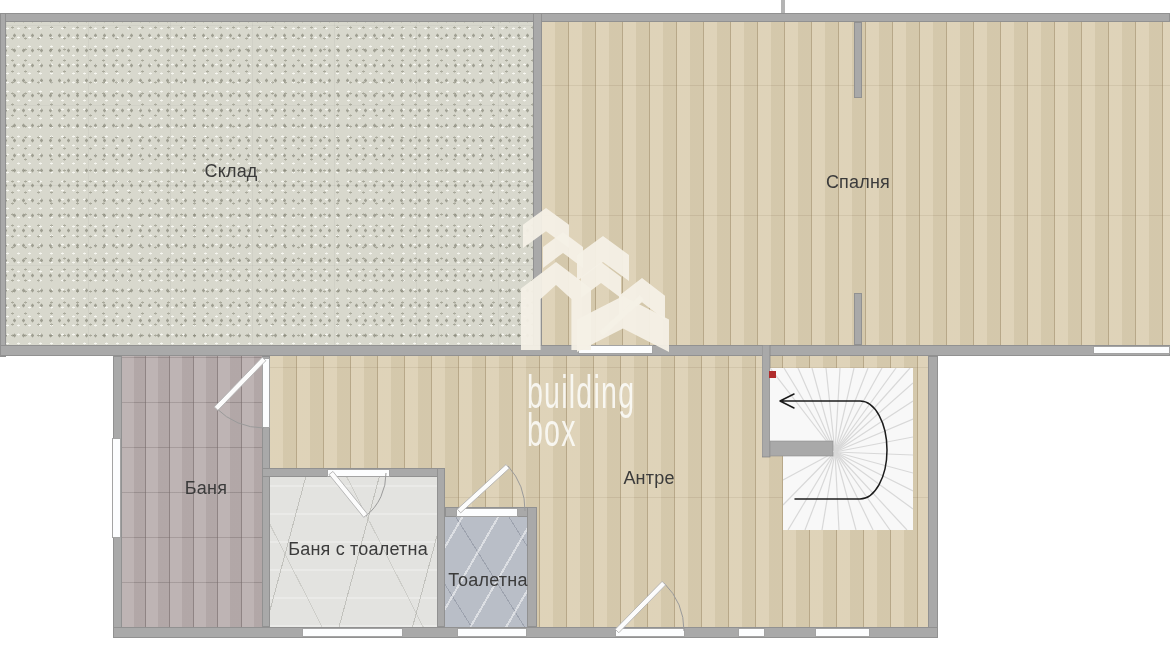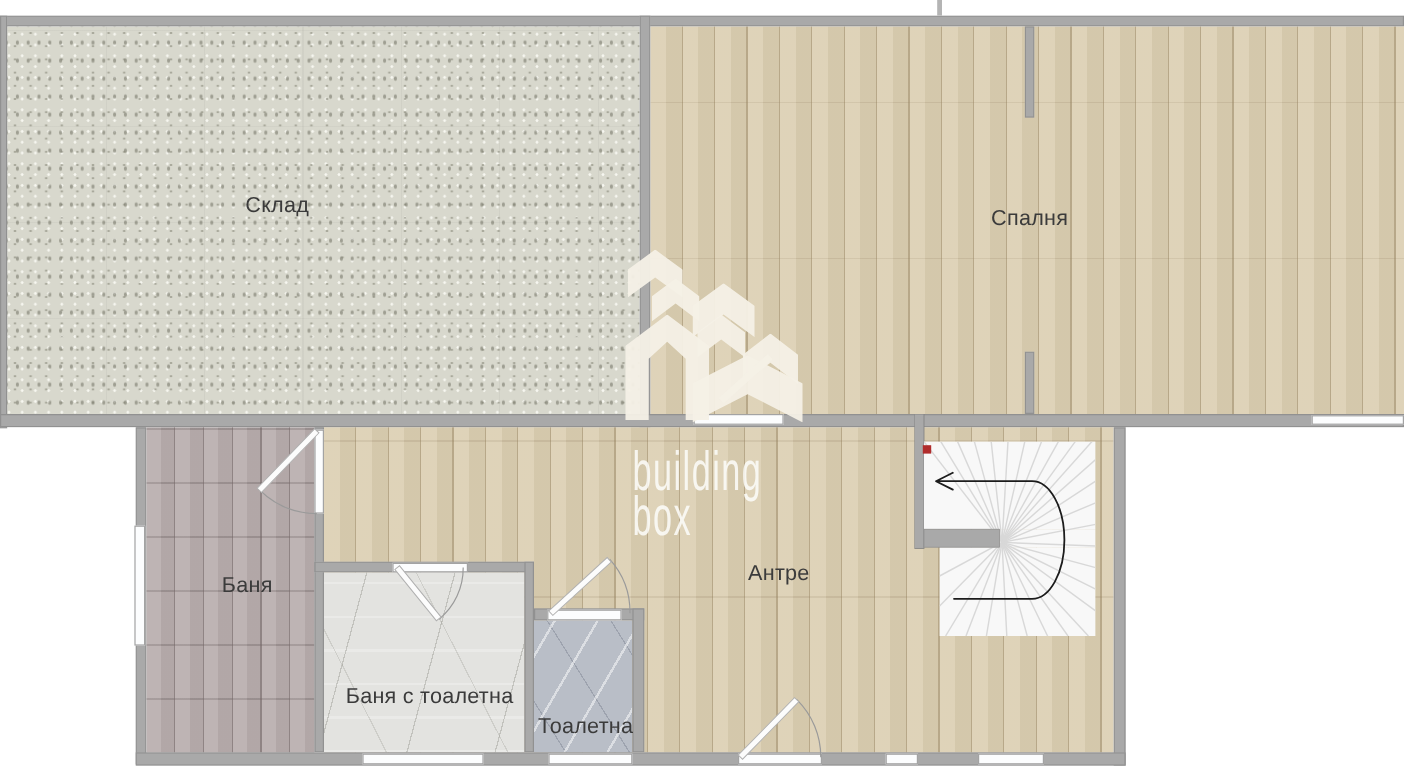--- a/index.html
+++ b/index.html
@@ -180,17 +180,17 @@
     <div class="logo-shape house" style="left:6px;top:62px;width:70px;height:88px;"></div>
     <div class="logo-shape chev" style="left:62px;top:96px;width:92px;height:56px;"></div>
     <div class="logo-shape" style="left:86px;top:131px;width:55px;height:6px;transform:rotate(-42deg);transform-origin:left center;"></div>
   </div>
   <div class="wm-text" style="left:527px;top:372px;">building</div>
   <div class="wm-text" style="left:527px;top:410px;">box</div>
 
   <div class="room-label" style="left:231px;top:171px;">Склад</div>
   <div class="room-label" style="left:858px;top:182px;">Спалня</div>
   <div class="room-label" style="left:206px;top:488px;">Баня</div>
-  <div class="room-label" style="left:358px;top:580px;">Баня с тоалетна</div>
-  <div class="room-label" style="left:488px;top:605px;">Тоалетна</div>
+  <div class="room-label" style="left:358px;top:549px;">Баня с тоалетна</div>
+  <div class="room-label" style="left:488px;top:580px;">Тоалетна</div>
   <div class="room-label" style="left:649px;top:478px;text-align:right;">Антре</div>
 
 </div>
 
 </body></html>

